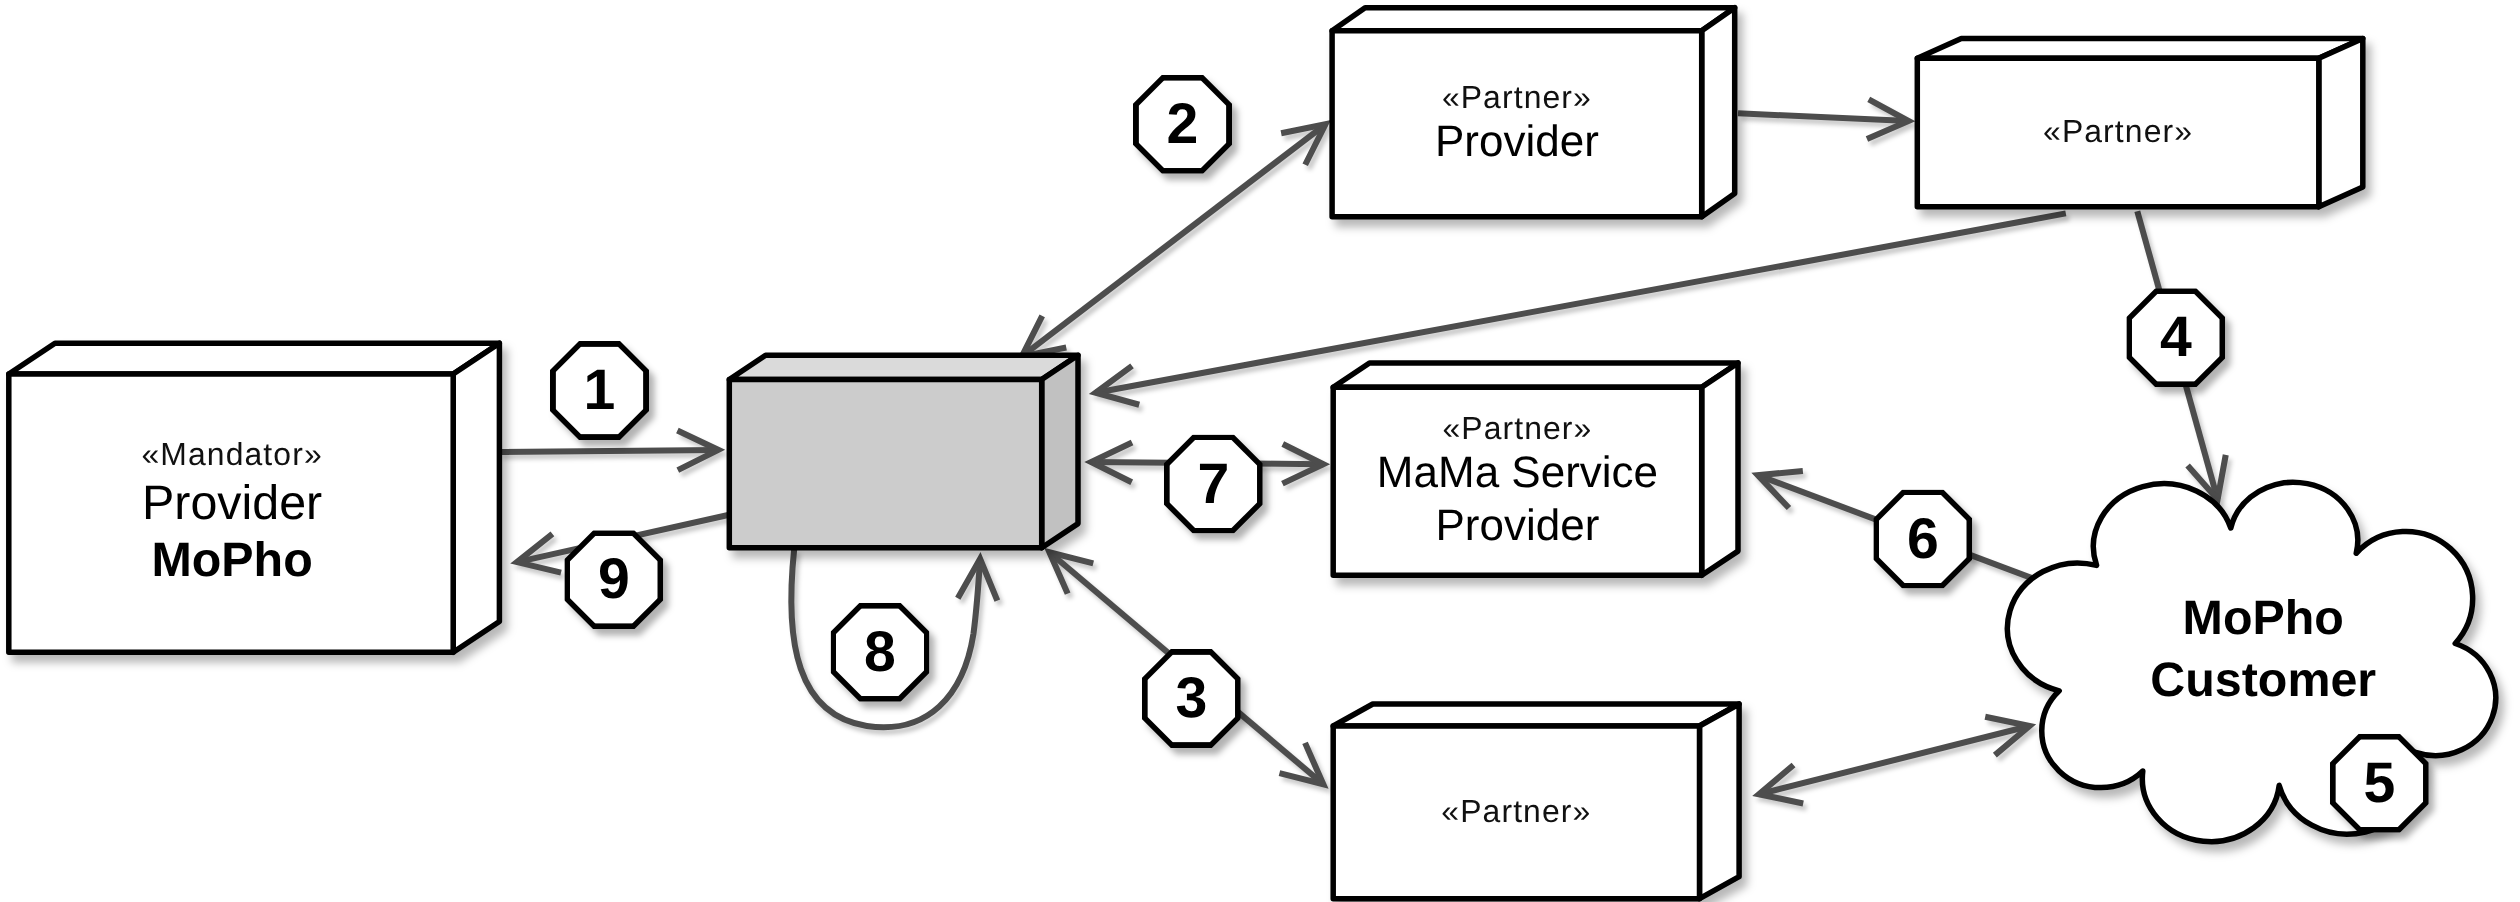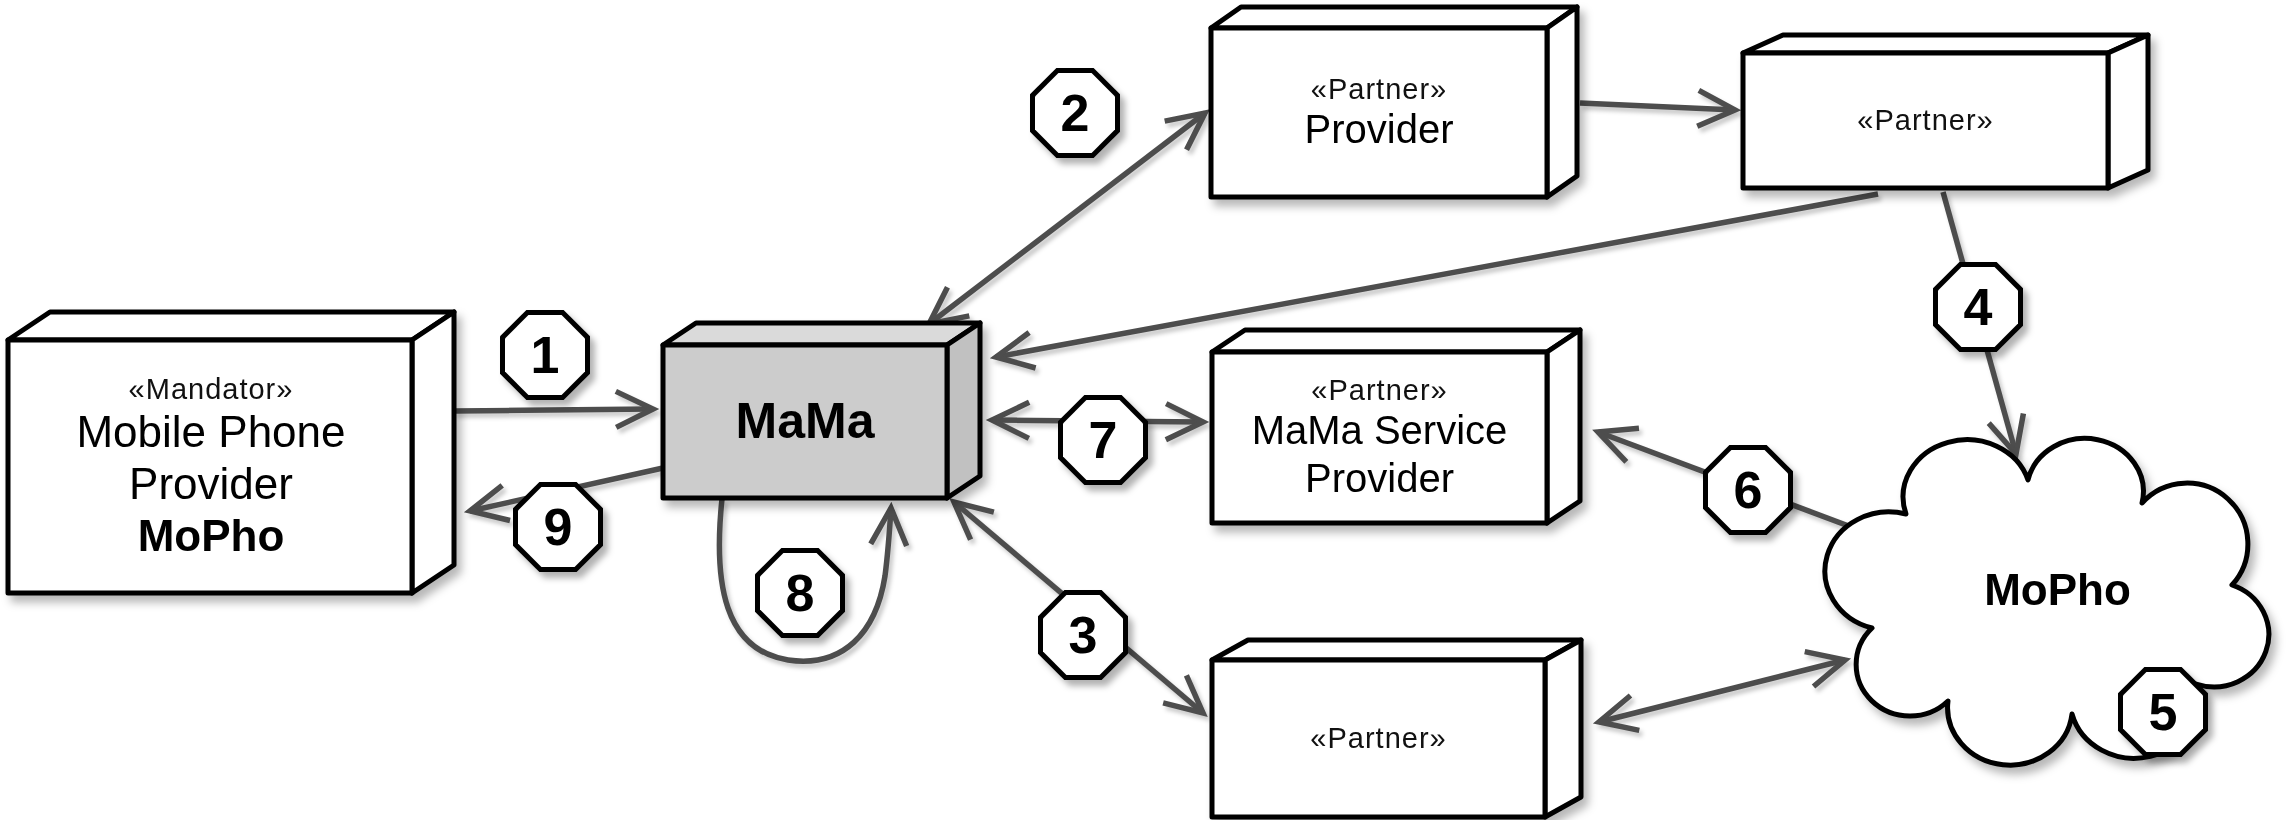--- a/index.html
+++ b/index.html
@@ -119,28 +119,24 @@
                A 52 52 0 1 1 2232 585
                A 46 44 0 1 1 2196 684
                A 52 48 0 1 1 2072 714
                A 52 48 0 1 1 1948 701
                A 46 44 0 1 1 1872 628 Z"></path>
     </g>
   </svg>
 
   <div class="node-label" style="left:9px; top:340px; width:404px; height:253px;">
     <div class="stereo">«Mandator»</div>
-    <div class="t">Mobile Phone</div>
     <div class="t">Provider</div>
     <div class="t bold">MoPho</div>
   </div>
 
-  <div class="node-label" style="left:663px; top:345px; width:284px; height:153px;">
-    <div class="mama-t">MaMa</div>
-  </div>
 
   <div class="node-label" style="left:1211px; top:28px; width:336px; height:169px;">
     <div class="stereo">«Partner»</div>
     <div class="t sm">Provider</div>
   </div>
 
   <div class="node-label" style="left:1743px; top:53px; width:365px; height:135px;">
     <div class="stereo">«Partner»</div>
   </div>
 
@@ -149,20 +145,21 @@
     <div class="t sm">MaMa Service</div>
     <div class="t sm">Provider</div>
   </div>
 
   <div class="node-label" style="left:1212px; top:660px; width:333px; height:157px;">
     <div class="stereo">«Partner»</div>
   </div>
 
   <div class="node-label" style="left:1900px; top:520px; width:315px; height:140px;">
     <div class="cloud-t">MoPho</div>
+    <div class="cloud-t">Customer</div>
   </div>
 
   <div class="badge" style="left:545px;  top:355px;">
     <div class="octa-outer"></div>
     <div class="octa-inner"></div>
     <div class="num">1</div>
   </div>
   <div class="badge" style="left:1075px; top:113px;">
     <div class="octa-outer"></div>
     <div class="octa-inner"></div>

